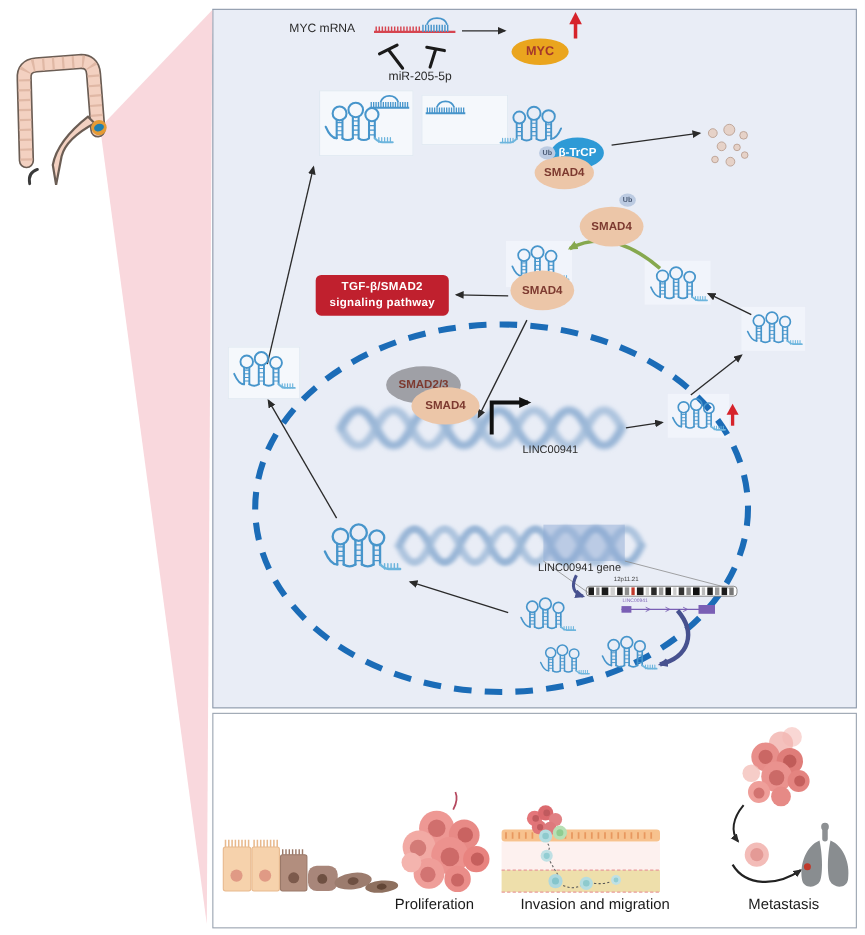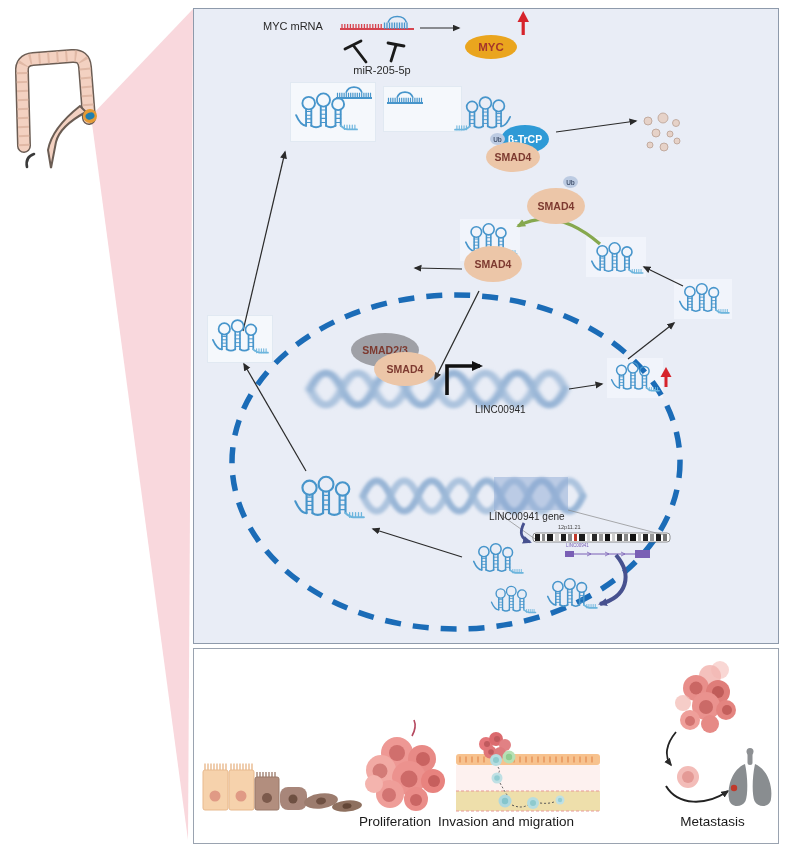--- a/index.html
+++ b/index.html
@@ -323,27 +323,31 @@
   <div class="lbl" style="left:342px;top:64px;width:80px;text-align:center;font-size:11px;">miR-205-5p</div>
 
   <div class="oval" style="left:465px;top:15px;width:52px;height:24px;background:#eaa51e;color:#a5372b;font-size:11.5px;margin-top:20px;">MYC</div>
   <div class="oval" style="left:501px;top:125px;width:48px;height:28px;background:#2e9ad6;color:#fff;font-size:10.5px;">β-TrCP</div>
   <div class="badge" style="left:490px;top:133px;width:15px;height:12px;">Ub</div>
   <div class="oval smad" style="left:486px;top:142px;width:54px;height:30px;">SMAD4</div>
   <div class="badge" style="left:563px;top:176px;width:15px;height:12px;">Ub</div>
   <div class="oval smad" style="left:527px;top:188px;width:58px;height:36px;">SMAD4</div>
   <div class="oval smad" style="left:464px;top:246px;width:58px;height:36px;">SMAD4</div>
 
+  <div id="pathway-box">
+    <span>TGF-β/SMAD2</span>
+    <span>signaling  pathway</span>
+  </div>
 
   <div class="oval" style="left:351px;top:333px;width:68px;height:34px;background:#9fa0a6;color:#7d3a30;font-size:10.5px;font-weight:bold;">SMAD2/3</div>
   <div class="oval smad" style="left:374px;top:352px;width:62px;height:34px;">SMAD4</div>
 
   <div class="lbl" style="left:475px;top:404px;font-size:10px;">LINC00941</div>
   <div class="lbl" style="left:489px;top:511px;font-size:10px;">LINC00941  gene</div>
   <div class="lbl" style="left:558px;top:524px;font-size:5.5px;color:#444;">12p11.21</div>
   <div class="lbl" style="left:566px;top:543px;font-size:4.5px;color:#7a5fb5;">LINC00941</div>
 
   <div class="outcome" style="left:228px;top:853px;width:80px;">EMT</div>
   <div class="outcome" style="left:340px;top:814px;width:110px;">Proliferation</div>
-  <div class="outcome" style="left:426px;top:814px;width:160px;">Invasion and migration</div>
+  <div class="outcome" style="left:461px;top:814px;width:160px;">Invasion and migration</div>
   <div class="outcome" style="left:660px;top:814px;width:105px;">Metastasis</div>
 
 </div>
 
 </body></html>

